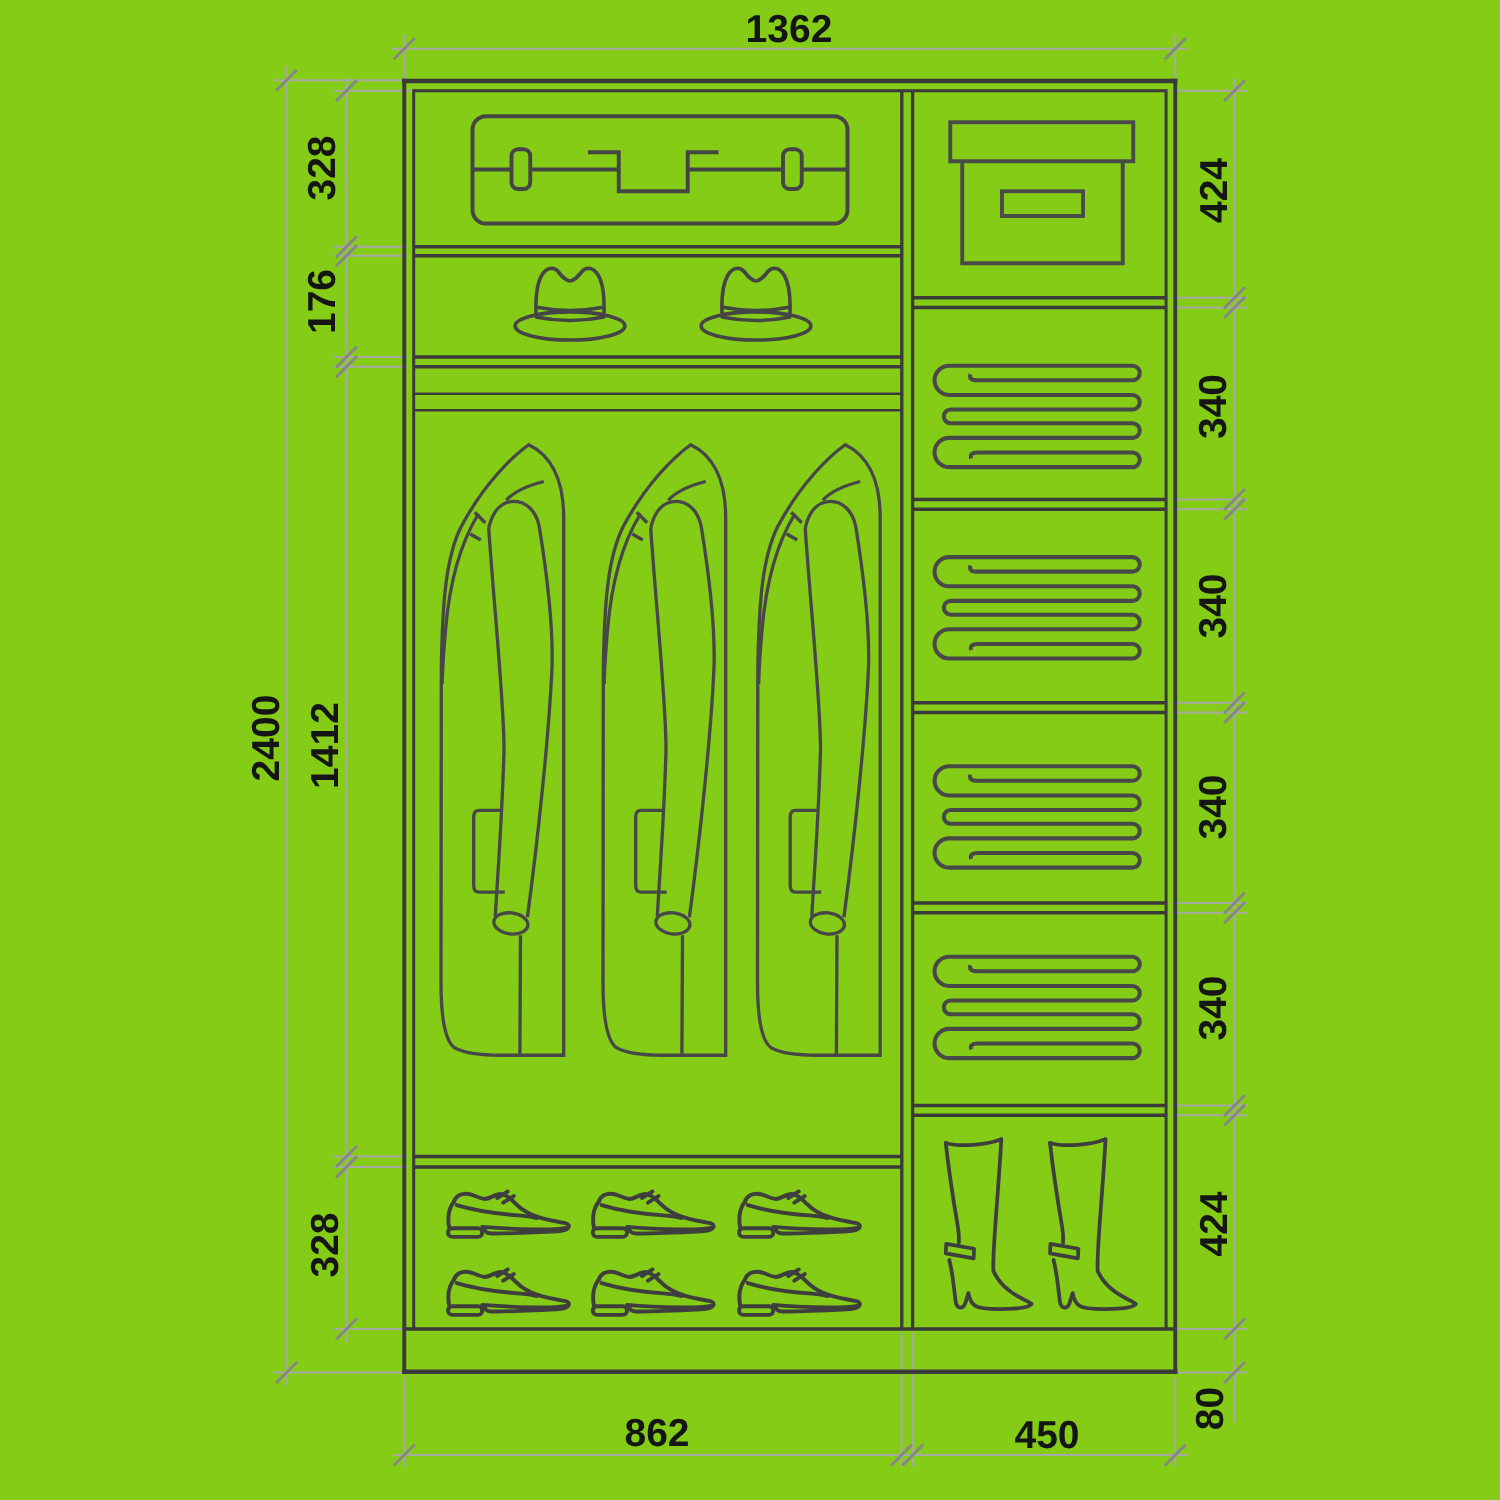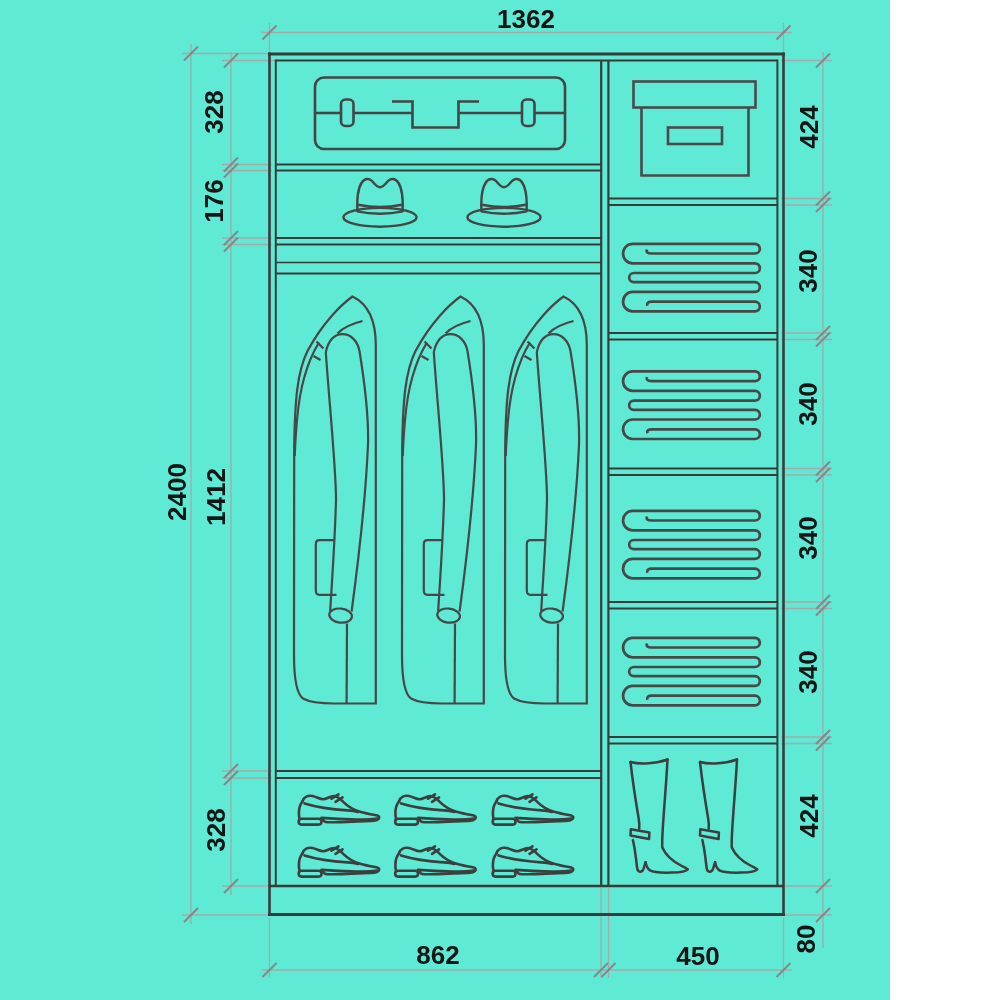--- a/index.html
+++ b/index.html
@@ -1,16 +1,16 @@
 <!DOCTYPE html>
 <html><head>
 <meta charset="utf-8">
 <style>
   html,body{margin:0;padding:0;background:#ffffff;}
-  #stage{position:relative;width:890px;height:1000px;background:#5eead4;overflow:hidden;}
+  #stage{position:relative;width:1000px;height:1000px;background:#84cc16;overflow:hidden;}
   svg{position:absolute;left:0;top:0;filter:blur(0.45px);}
   text{font-family:"Liberation Sans", sans-serif;font-weight:bold;fill:#151515;}
 </style>
 </head>
 <body>
 <div id="stage">
 <svg width="1000" height="1000" viewBox="0 0 1000 1000">
 
   <g stroke="#a8a8a8" stroke-width="1.3" fill="none">
 

